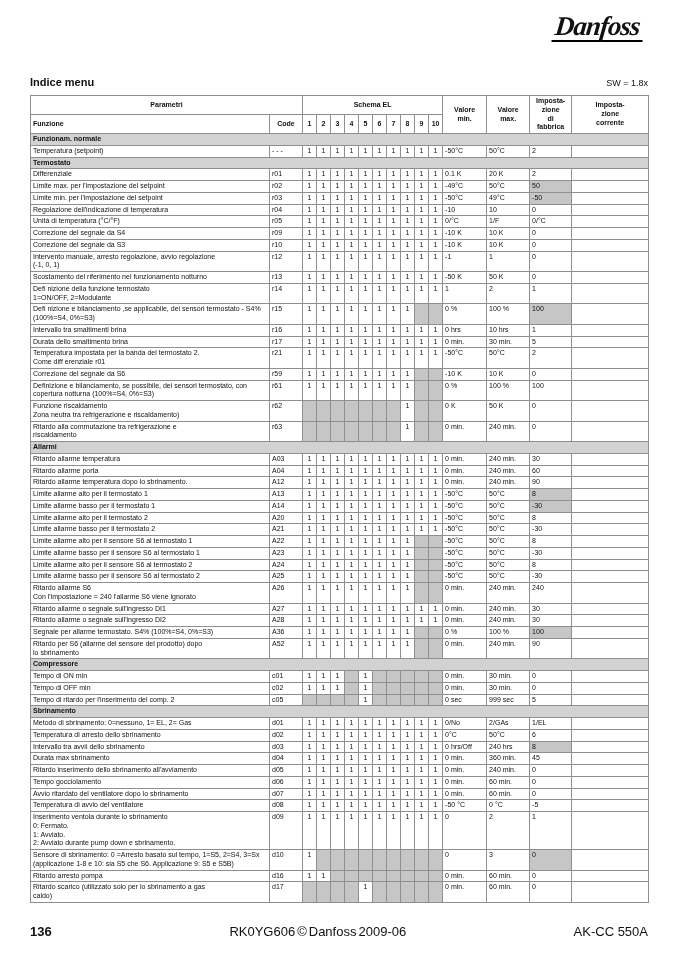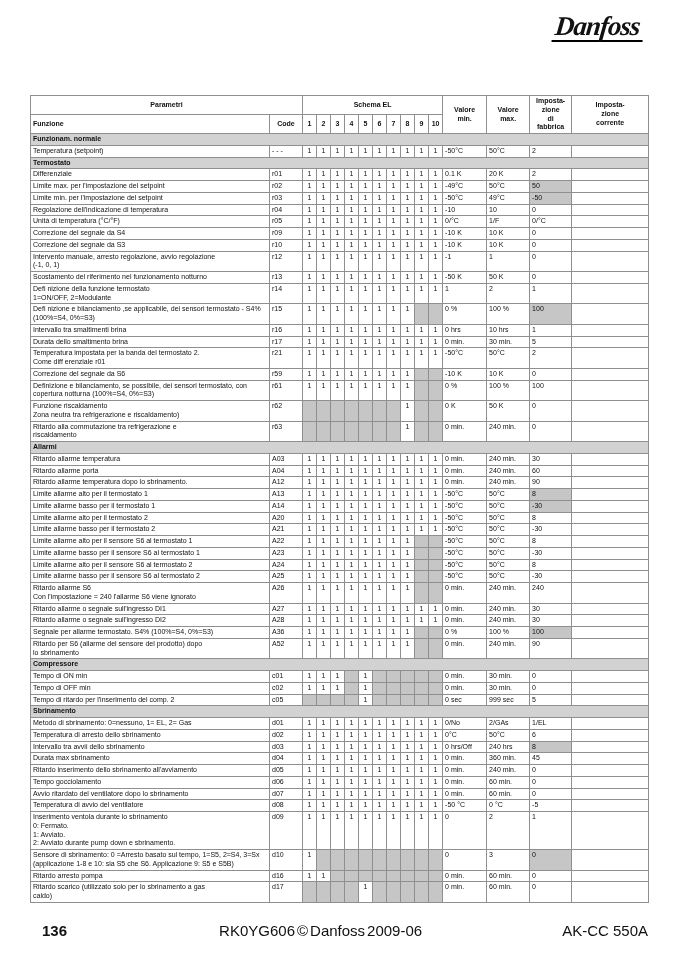--- a/index.html
+++ b/index.html
@@ -38,37 +38,41 @@
   td { padding:1px 2px; }
   td.funzione { white-space:pre-line; }
   td.code { text-align:left; }
   td.schema { text-align:center; padding:1px 0; }
   td.val { text-align:left; }
   td.shaded { background:var(--gray-cell, #c8c8c8); }
   tr.section-row td {
     background:var(--section-bg, #d2d2d2); font-weight:bold; padding:1px 2px;
   }
   .footer {
-    position:absolute; left:42px; right:30px; bottom:20px;
-    display:flex; font-size:15px;
+    position:absolute; left:30px; right:30px; bottom:20px;
+    display:flex; font-size:13px;
   }
   .footer .mid {
     position:absolute; left:50%; transform:translateX(-62%);
     display:flex; gap:2px; font-weight:normal;
   }
   .footer .pageno { font-weight:bold; }
   .footer .prod { margin-left:auto; }
 </style>
 </head>
 <body>
 
 <div class="page">
 
   <div class="logo">Danfoss</div>
 
+  <div class="titlebar">
+    <div class="page-title">Indice menu</div>
+    <div class="sw">SW = 1.8x</div>
+  </div>
 
   <div class="table-wrap">
     <table>
       <colgroup>
         <col style="width:239px">
           <col style="width:33px">
         <col style="width:14px">
           <col style="width:14px">
           <col style="width:14px">
           <col style="width:14px">

